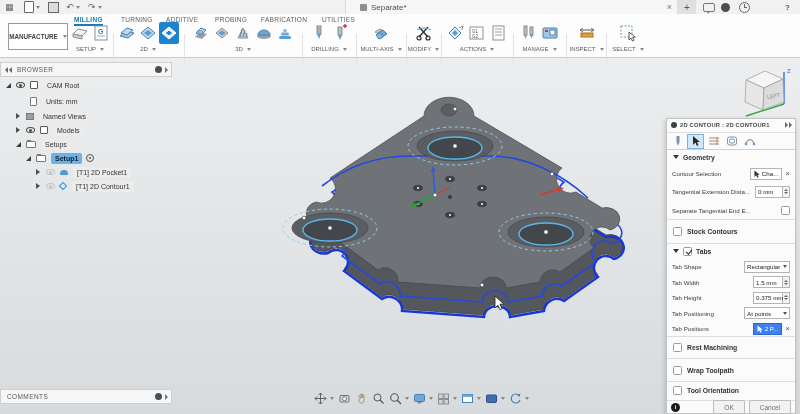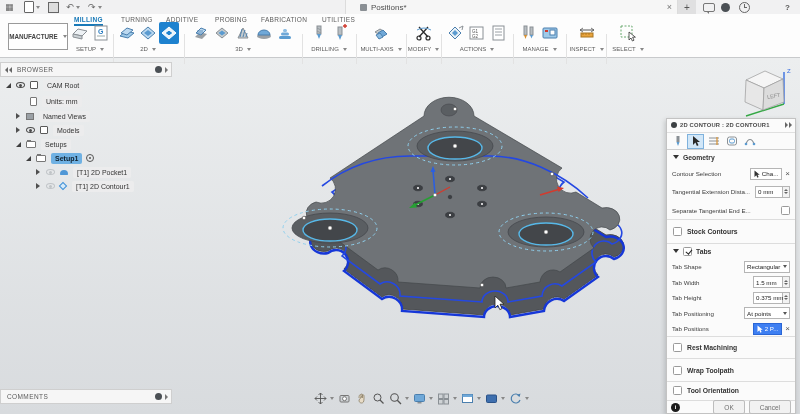--- a/index.html
+++ b/index.html
@@ -204,21 +204,21 @@
       <span>↶</span>
       <span class="caret"></span>
     </div>
   <div class="tbi" style="left:88px;">
       <span>↷</span>
       <span class="caret"></span>
     </div>
 
   <div id="doc-tab" class="abs">
     <span class="cube-sm"></span>
-    <span class="ttl">Positions*</span>
+    <span class="ttl">Separate*</span>
     <span class="x">×</span>
   </div>
   <div class="tbi newtab">
       <span>+</span>
     </div>
   <div class="tbi" style="left:703px;">
       <span class="bubble"></span>
     </div>
   <div class="tbi" style="left:721px;">
       <span class="circ-dark"></span>

